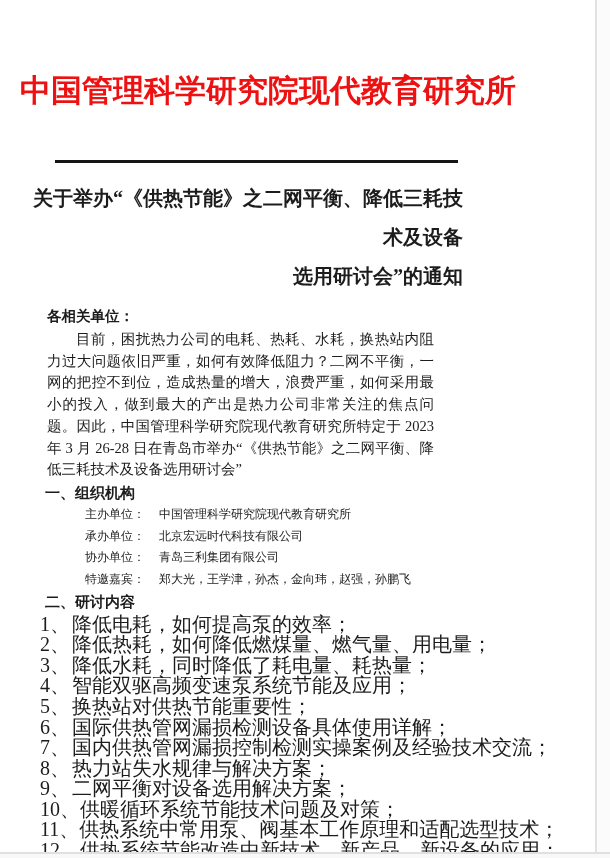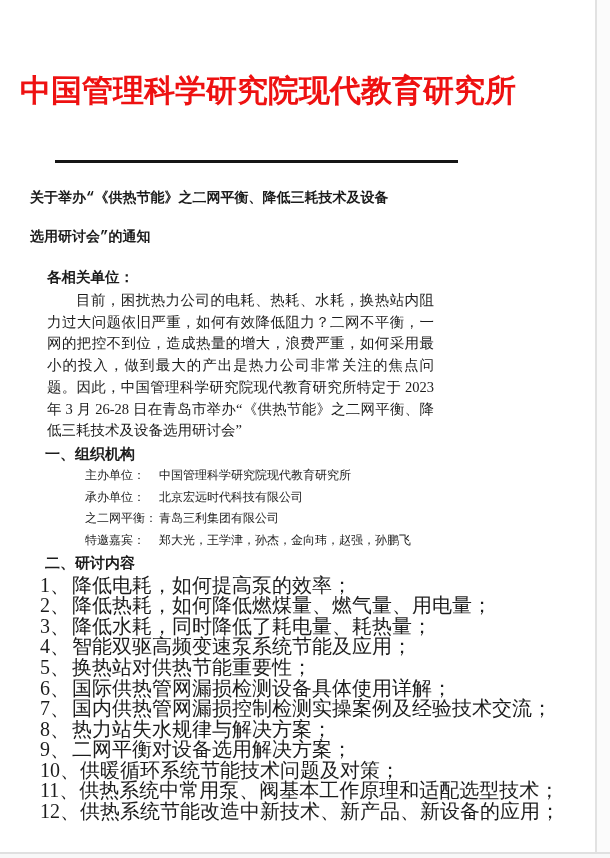--- a/index.html
+++ b/index.html
@@ -42,25 +42,25 @@
     letter-spacing: 0px;
     white-space: nowrap;
   }
   .divider {
     margin: 46px 35px 0 55px;
     height: 0;
     border-top: 3px solid var(--divider-black, #151515);
   }
   .notice-title {
     margin: 16px 30px 0 30px;
-    text-align: left;
+    text-align: right;
     font-weight: bold;
-    font-size: 14px;
+    font-size: 20px;
     line-height: 39px;
-    font-family: Liberation Mono, monospace;
+    font-family: Liberation Serif, serif;
   }
   .salutation {
     margin: 10px 45px 0 47px;
     font-weight: bold;
     font-size: 14.5px;
     line-height: 20px;
     font-family: "Liberation Sans", "DejaVu Sans", sans-serif;
   }
   .intro {
     margin: 3px 59px 0 47px;
@@ -105,21 +105,21 @@
   <div class="section-heading">一、组织机构</div>
 
   <div class="org-block">
     <div class="org-row">
       <span class="org-label">主办单位：</span><span>中国管理科学研究院现代教育研究所</span>
     </div>
     <div class="org-row">
       <span class="org-label">承办单位：</span><span>北京宏远时代科技有限公司</span>
     </div>
     <div class="org-row">
-      <span class="org-label">之二网平衡：</span><span>青岛三利集团有限公司</span>
+      <span class="org-label">协办单位：</span><span>青岛三利集团有限公司</span>
     </div>
     <div class="org-row">
       <span class="org-label">特邀嘉宾：</span><span>郑大光，王学津，孙杰，金向玮，赵强，孙鹏飞</span>
     </div>
   </div>
 
   <div class="section-heading">二、研讨内容</div>
 
   <div class="topic-list">
     <div class="topic-item"><span class="topic-num">1、</span><span>降低电耗，如何提高泵的效率；</span></div>

